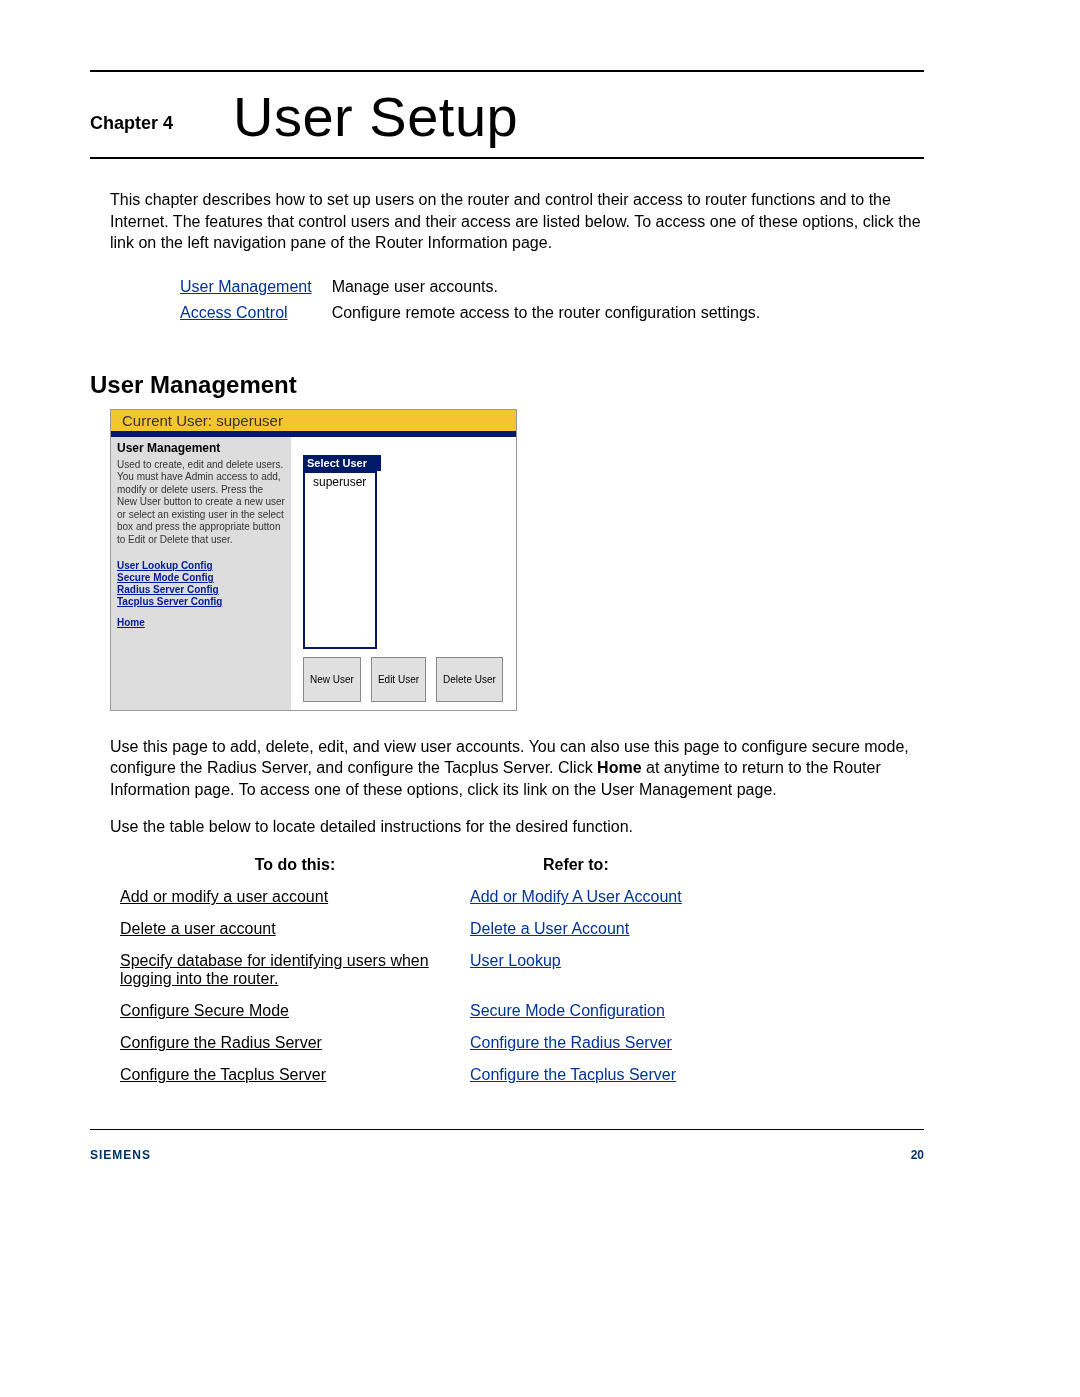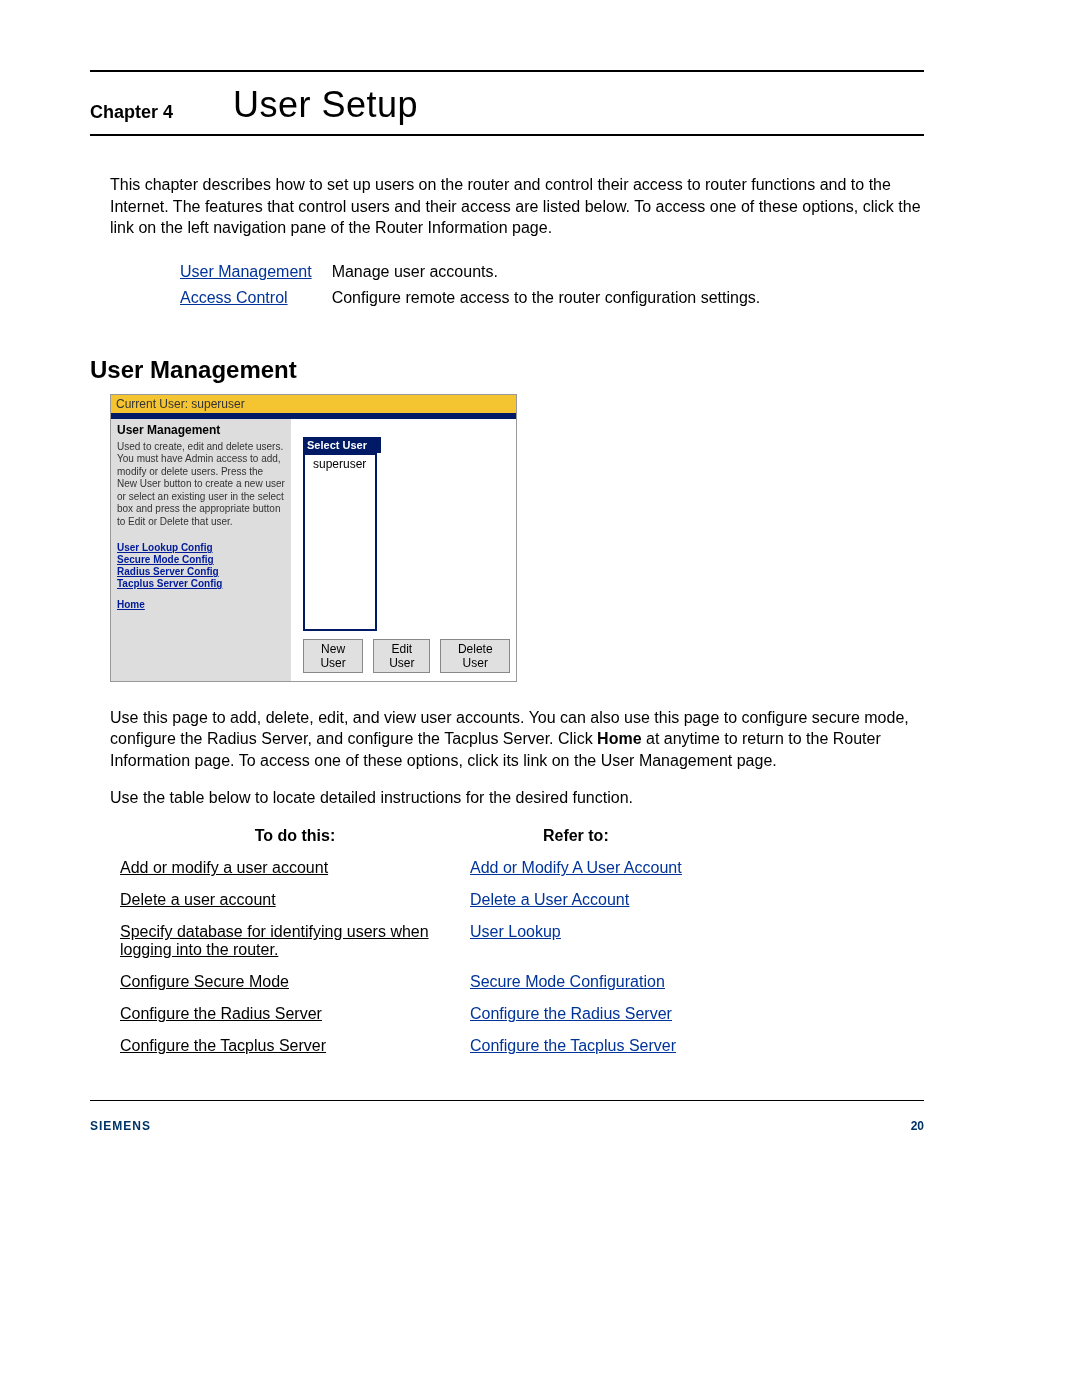--- a/index.html
+++ b/index.html
@@ -24,25 +24,25 @@
     align-items: center;
     gap: 60px;
     padding: 12px 0 8px 0;
   }
   .chapter-label {
     font-weight: bold;
     font-size: 18px;
     padding-top: 14px;
   }
   .chapter-title {
-    font-size: 36px;
+    font-size: 56px;
     letter-spacing: 0.5px;
   }
   .body-text {
-    margin: 38px 0 20px 20px;
+    margin: 30px 0 20px 20px;
     line-height: 1.35;
   }
   .intro-indent {
     margin-left: 20px;
   }
   .links-table {
     margin: 10px 0 0 90px;
     border-collapse: collapse;
   }
   .links-table td {
@@ -66,22 +66,22 @@
   .screenshot {
     width: 405px;
     margin-left: 20px;
     border: 1px solid #999;
     font-size: 11px;
     background: #fff;
   }
   .ss-topbar {
     background: #f5c431;
     color: #333;
-    padding: 2px 5px;
-    font-size: 12px;
+    padding: 2px 11px;
+    font-size: 15px;
   }
   .ss-bluebar {
     background: #001a66;
     height: 6px;
   }
   .ss-body {
     display: flex;
   }
   .ss-left {
     width: 180px;
@@ -137,22 +137,22 @@
     font-size: 12px;
     padding: 2px 8px;
     box-sizing: border-box;
     margin-bottom: 8px;
   }
   .ss-buttons {
     display: flex;
     gap: 10px;
   }
   .ss-buttons button {
-    font-size: 12px;
-    padding: 2px 6px;
+    font-size: 10px;
+    padding: 16px 6px;
     background: #e0e0e0;
     border: 1px solid #888;
     cursor: pointer;
   }
   .instructions {
     margin: 25px 0 0 20px;
     line-height: 1.35;
   }
   .instructions p {
     margin: 0 0 15px 0;

